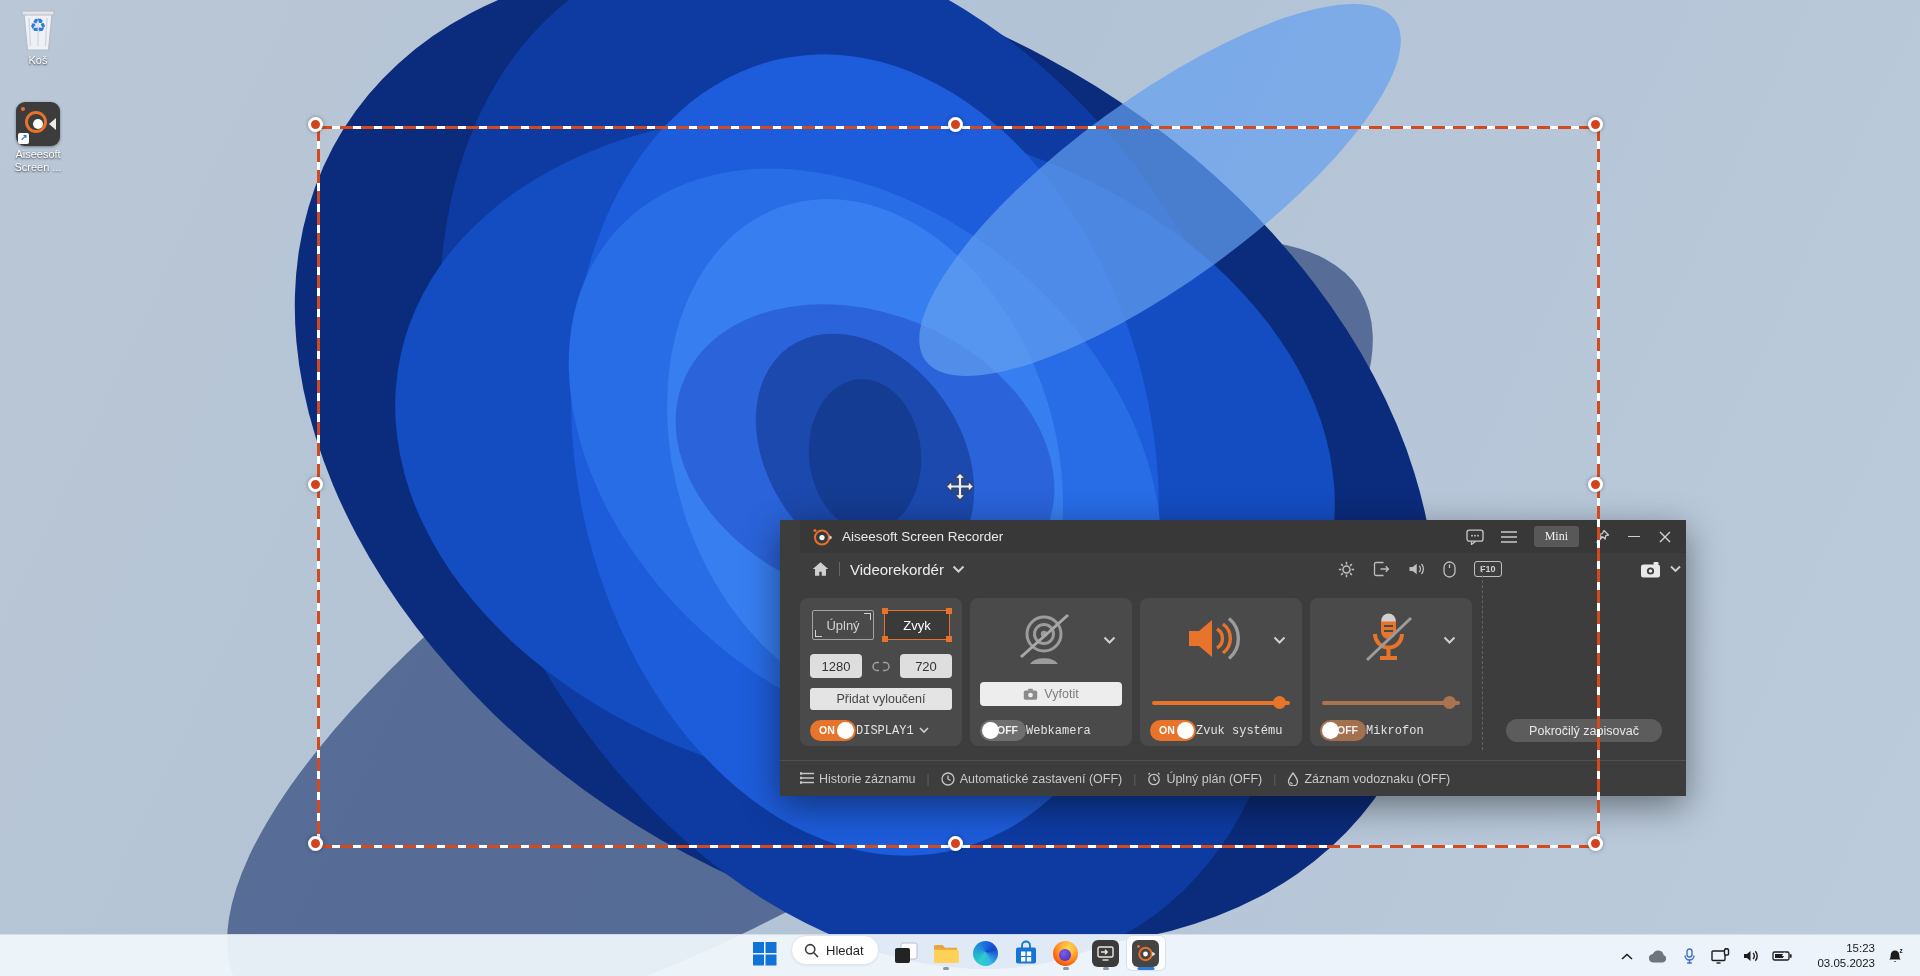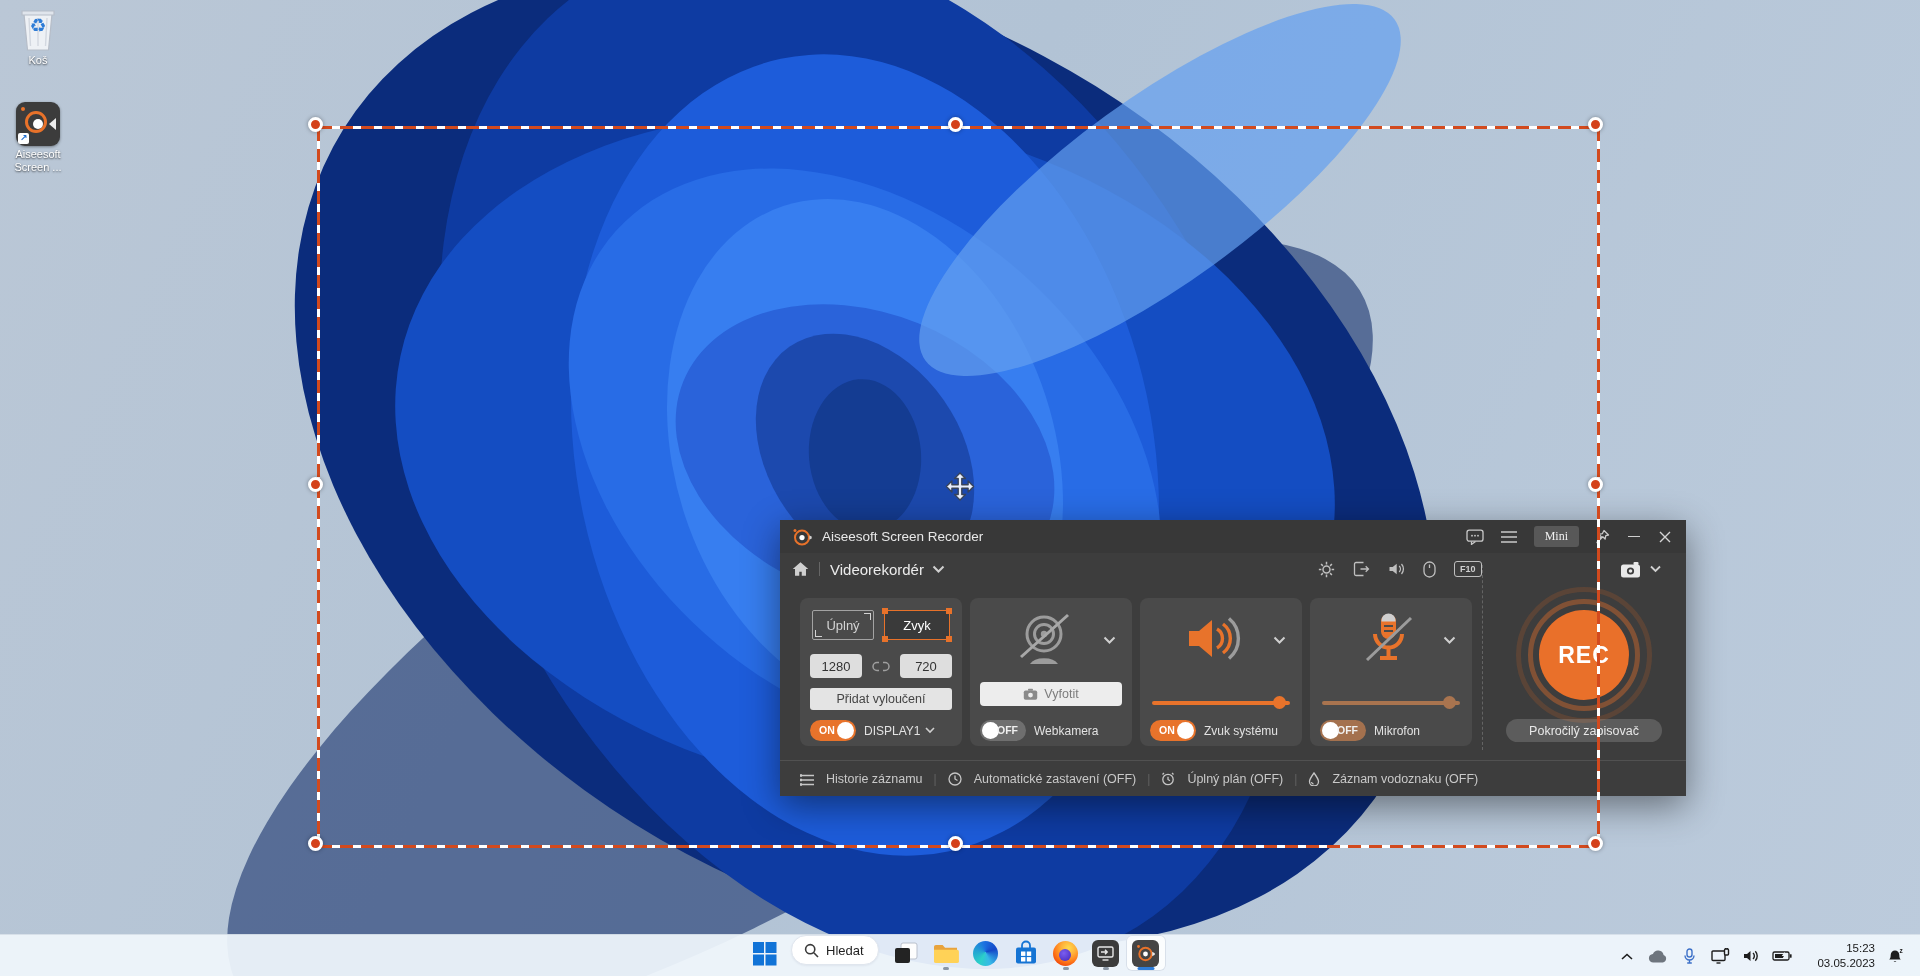--- a/index.html
+++ b/index.html
@@ -25,21 +25,21 @@
 
   
   .sel { z-index:6; }
   .dash-h { height:3px; background:repeating-linear-gradient(90deg,#d24a1e 0 13px,#ffffff 13px 21px); }
   .dash-v { width:3px; background:repeating-linear-gradient(180deg,#d24a1e 0 13px,#ffffff 13px 21px); }
   .handle { width:15px; height:15px; background:#d4411a; border:3px solid #fff; border-radius:50%;
             box-shadow:0 0 4px rgba(0,0,0,.35); z-index:7; }
 
   
   .win { left:780px; top:520px; width:906px; height:276px; background:#3d3d3d; z-index:5;
-         box-shadow:0 10px 34px rgba(0,0,0,.45); color:#e4e4e4; }
+         box-shadow:0 10px 34px rgba(0,0,0,.45); color:#e4e4e4;padding-left:20px; }
   .titlebar { display:flex; align-items:center; height:33px; background:#383838; padding:0 12px; }
   .titlebar .ttl { font-size:13.5px; color:#e8e8e8; margin-left:10px; }
   .tb-ico { color:#c9c9c9; display:flex; align-items:center; justify-content:center; width:18px; height:18px; cursor:pointer; }
   .mini-btn { background:#585858; color:#efefef; font-size:12px; padding:3px 11px; border-radius:3px; cursor:pointer; }
   .navrow { display:flex; align-items:center; height:32px; padding:0 12px; position:relative; }
   .navrow .mode { font-size:15px; color:#ececec; margin:0 8px 0 10px; }
   .nav-sep { width:1px; height:14px; background:#666; margin-left:10px; }
   .panel { position:absolute; width:162px; height:148px; top:78px; background:#4a4a4a; border-radius:8px; }
   .pbtn { position:absolute; display:flex; align-items:center; justify-content:center; cursor:pointer; }
   .btn-full { left:12px; top:12px; width:62px; height:30px; border:1px solid #a3a3a3; border-radius:2px;
@@ -53,40 +53,40 @@
             font-size:13px; color:#333; font-family:inherit; }
   .excl { position:absolute; left:10px; top:90px; width:142px; height:22px; background:#e4e4e4; border:none;
           border-radius:3px; font-size:12.5px; color:#444; font-family:inherit; cursor:pointer; }
   .btmrow { position:absolute; left:10px; top:122px; display:flex; align-items:center; }
   .tgl { position:relative; width:46px; height:21px; border-radius:11px; cursor:pointer; flex:0 0 auto; }
   .tgl .knob { position:absolute; top:2px; width:17px; height:17px; background:#fff; border-radius:50%; }
   .tgl .st { position:absolute; top:0; line-height:21px; font-size:10.5px; font-weight:bold; color:#fff; }
   .tgl.on { background:#e8732b; } .tgl.on .knob { right:2px; } .tgl.on .st { left:9px; }
   .tgl.off { background:#6f6f6f; } .tgl.off .knob { left:2px; } .tgl.off .st { right:8px; color:#f0f0f0; }
   .tgl.off.warm { background:#a4714e; }
-  .tlabel { font-size:12px; color:#e2e2e2; margin-left:8px; white-space:nowrap; }
+  .tlabel { font-size:12px; color:#e2e2e2; white-space:nowrap;font-family:Liberation Mono, monospace; }
   .snapbtn { position:absolute; left:10px; top:84px; width:142px; height:24px; background:#ededed; border:none;
              border-radius:4px; display:flex; align-items:center; justify-content:center; gap:6px;
              color:#7c7c7c; font-size:12.5px; font-family:Liberation Sans, sans-serif; cursor:pointer; }
   .slider { position:absolute; left:12px; top:103px; width:138px; height:4px; border-radius:2px; }
   .slider .knob { position:absolute; top:-5px; width:13px; height:13px; border-radius:50%; }
   .chev-panel { position:absolute; cursor:pointer; }
   .vdash { position:absolute; left:702px; top:45px; height:185px; border-left:1px dashed #646464; }
   .recwrap { position:absolute; left:750px; top:80px; width:108px; height:110px; display:flex; align-items:center; justify-content:center; }
   .rec-ring2 { position:absolute; width:136px; height:136px; border:5px solid rgba(160,85,42,.30); border-radius:50%; }
   .rec-ring1 { position:absolute; width:112px; height:112px; border:5px solid rgba(185,98,48,.55); border-radius:50%; }
   .rec-btn { position:absolute; width:90px; height:90px; background:#e9702a; border-radius:50%; display:flex;
              align-items:center; justify-content:center; color:#fff; font-size:23px; font-weight:bold;
              letter-spacing:1px; cursor:pointer; }
   .advbtn { position:absolute; left:726px; top:199px; width:156px; height:23px; border-radius:12px;
             background:rgba(255,255,255,.16); border:none; color:#e8e8e8; font-size:12.5px; font-family:inherit;
             cursor:pointer; }
   .footer { position:absolute; left:0; top:240px; width:100%; height:36px; border-top:1px solid #515151;
             display:flex; align-items:center; padding-left:20px; background:#3d3d3d; }
-  .fitem { display:flex; align-items:flex-end; gap:12px; color:#c9c9c9; font-size:12.5px; cursor:pointer; white-space:nowrap; }
+  .fitem { display:flex; align-items:flex-start; gap:5px; color:#c9c9c9; font-size:12.5px; cursor:pointer; white-space:nowrap; }
   .fsep { color:#616161; margin:0 11px; font-size:12px; }
 
   
   .taskbar { left:0; bottom:0; width:1920px; height:42px; background:rgba(240,246,252,.93); z-index:10;
              border-top:1px solid rgba(120,140,160,.18); }
   .tstrip { position:absolute; left:744px; top:0; height:42px; display:flex; align-items:flex-start; }
   .slot { position:relative; width:40px; height:36px; border-radius:6px; display:flex; align-items:center;
           justify-content:center; cursor:pointer; }
   .slot.active { background:rgba(255,255,255,.78); box-shadow:inset 0 0 0 1px #d8e0ea; }
   .rundash { position:absolute; bottom:1px; left:50%; transform:translateX(-50%); width:6px; height:3px;
@@ -356,27 +356,20 @@
       </div>
       <div class="btmrow">
         <span class="tgl off warm">
           <span class="knob"></span>
             <span class="st">OFF</span>
         </span>
         <span class="tlabel">Mikrofon</span>
       </div>
     </div>
 
-    <div class="recwrap">
-      <span class="rec-ring2"></span>
-      <span class="rec-ring1"></span>
-      <button class="rec-btn" style="border:none;font-family:inherit;">
-        <span>REC</span>
-      </button>
-    </div>
     <button class="advbtn">Pokročilý zapisovač</button>
 
     <div class="footer">
       <span class="fitem">
         <svg width="14" height="12" viewBox="0 0 14 12" stroke="#c6c6c6" stroke-width="1.5">
           <path d="M0 1.5h14M0 6h14M0 10.5h14"></path>
             <path d="M0 1.5h2M0 6h2M0 10.5h2" stroke-width="2.4"></path>
         </svg>
         <span>Historie záznamu</span>
       </span>

